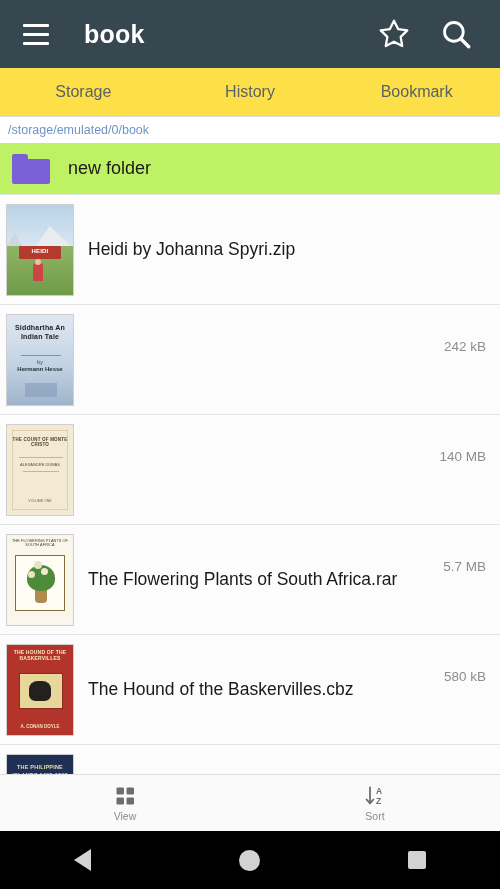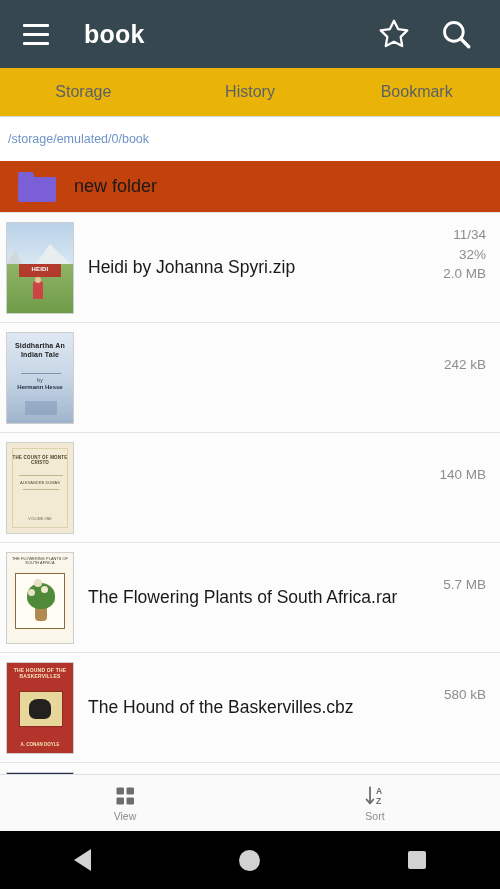--- a/index.html
+++ b/index.html
@@ -69,21 +69,21 @@
     height: 44px;
     display: flex;
     align-items: center;
     justify-content: center;
     cursor: pointer;
   }
 
   
   .tabs {
     height: 48px;
-    background: #eab308;
+    background: #fde047;
     display: flex;
     align-items: stretch;
     flex: 0 0 auto;
     border-bottom: 1px solid #d9dcde;
   }
   .tab {
     flex: 1 1 25%;
     display: flex;
     align-items: center;
     justify-content: center;
@@ -103,21 +103,21 @@
     bottom: 0;
     height: 3px;
     background: #5c85d6;
   }
 
   
   .pathbar {
     height: 26px;
     display: flex;
     align-items: center;
-    padding: 9px 8px;
+    padding: 0 8px;
     font-size: 12.5px;
     color: #6f93c7;
     background: #ffffff;
     flex: 0 0 auto;
   }
 
   
   .list {
     flex: 1 1 auto;
     overflow: hidden;
@@ -127,22 +127,22 @@
   .row {
     display: flex;
     align-items: center;
     border-bottom: 1px solid #e3e3e3;
     background: #fcfcfc;
     position: relative;
     box-sizing: border-box;
   }
   .row.folder {
     height: 52px;
-    padding-left: 18px;
-    background: #c2410c;
+    padding-left: 12px;
+    background: #bef264;
   }
   .row.file {
     height: 110px;
     padding: 0 12px 0 0;
   }
   .folder-icon {
     width: 38px;
     height: 30px;
     position: relative;
     margin-right: 18px;
@@ -334,25 +334,20 @@
                     clip-path:polygon(0% 100%,40% 5%,100% 100%);"></div>
         <div style="position:absolute;left:0;bottom:0;width:100%;height:54%;background:linear-gradient(#8fb465,#6f9b49);"></div>
         <div style="position:absolute;left:12px;top:46%;width:42px;height:13px;background:#b33b2e;border-radius:1px;"></div>
         <div class="cover-txt" style="top:48%;color:#fff;font-weight:bold;font-size:6px;">HEIDI</div>
         <div style="position:absolute;left:26px;bottom:14px;width:10px;height:18px;background:#c44;border-radius:3px 3px 0 0;"></div>
         <div style="position:absolute;left:28px;bottom:30px;width:6px;height:6px;border-radius:50%;background:#e8c39e;"></div>
       </div>
       <div class="file-main">
         <div class="file-name">Heidi by Johanna Spyri.zip</div>
       </div>
-      <div class="file-meta">
-        <div>11/34</div>
-        <div>32%</div>
-        <div>2.0 MB</div>
-      </div>
     </div>
 
     <div class="row file">
       <div class="thumb" style="background:linear-gradient(#dfe8f2 0%,#c3d3e4 55%,#9fb4cc 100%);">
         <div class="cover-txt" style="top:8px;font-weight:bold;font-size:7px;line-height:1.3;">Siddhartha An Indian Tale</div>
         <div style="position:absolute;left:14px;top:40px;width:40px;height:1px;background:#7f93ab;"></div>
         <div style="position:absolute;left:0;right:0;top:44px;text-align:center;font-size:5px;color:#2b3a4a;">by</div>
         <div style="position:absolute;left:0;right:0;top:51px;text-align:center;font-size:6px;color:#1f2c3a;font-weight:bold;">Hermann Hesse</div>
         <div style="position:absolute;left:18px;bottom:8px;width:32px;height:14px;background:rgba(120,145,175,.45);"></div>
       </div>

